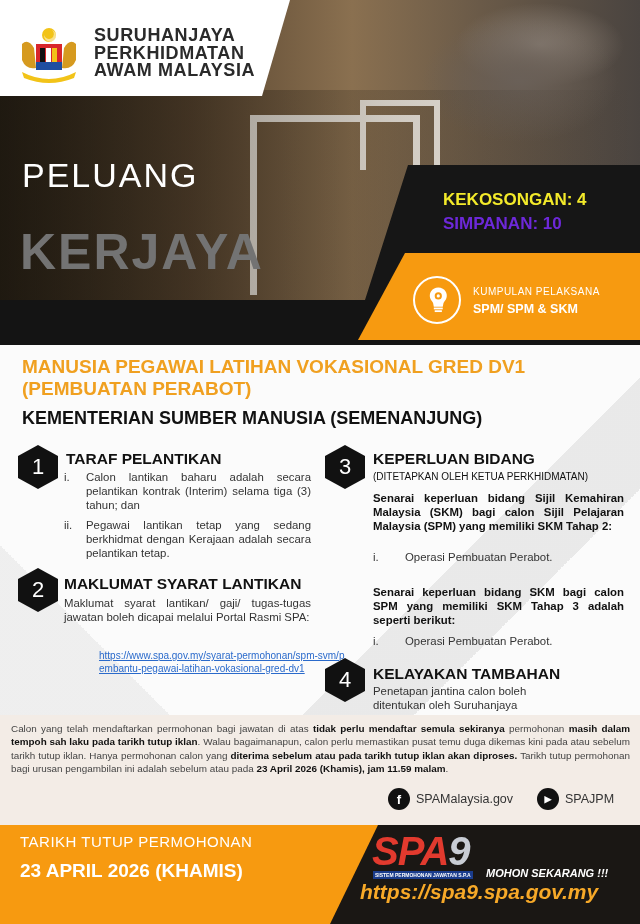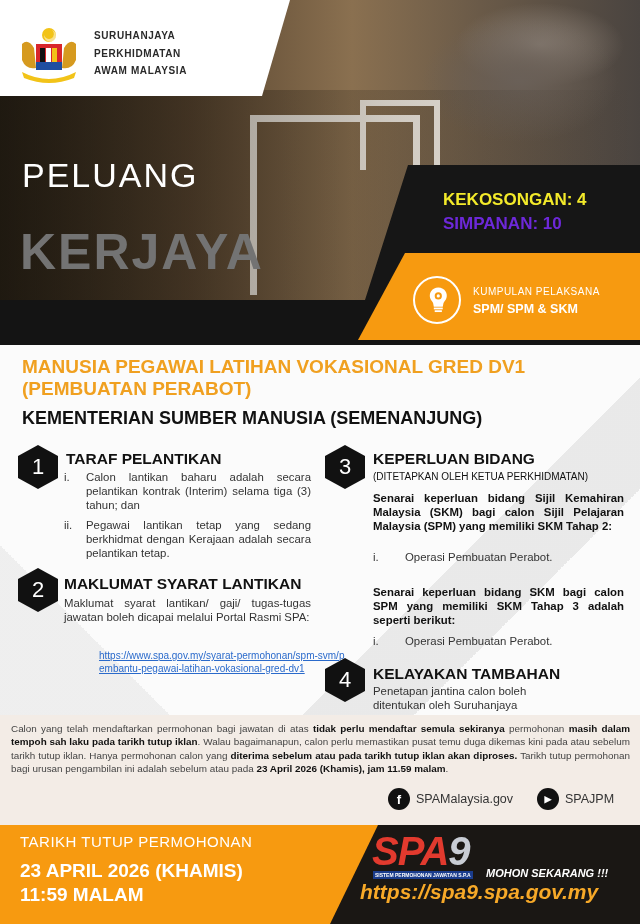--- a/index.html
+++ b/index.html
@@ -14,21 +14,21 @@
       linear-gradient(90deg, #2c2418 0%, #5a4630 30%, #8a7050 55%, #6a5a48 75%, #4a4440 100%);
   }
   .photo-frame { position:absolute; border:7px solid #efe9e0; border-bottom:none; }
   .photo-dark { position:absolute; left:0; top:90px; width:640px; height:255px;
     background:linear-gradient(90deg, rgba(20,16,10,0.55), rgba(20,16,10,0.15) 60%, rgba(0,0,0,0)); }
   .header-diag { position:absolute; left:0; top:0; width:640px; height:96px; background:#fff;
     clip-path:polygon(0 0, 290px 0, 262px 96px, 0 96px); }
 
   .crest { position:absolute; left:14px; top:26px; width:70px; height:58px; }
   .org { position:absolute; left:94px; top:27px; font-family:"Liberation Sans", sans-serif; font-weight:700;
-    font-size:10px; line-height:17.5px; color:#2a2a2a; letter-spacing:0.6px; }
+    font-size:18px; line-height:17.5px; color:#2a2a2a; letter-spacing:0.6px; }
 
   .black-band { position:absolute; left:0; top:300px; width:640px; height:45px; background:#141414; }
   .black-right { position:absolute; left:0; top:0; width:640px; height:345px; background:#161616;
     clip-path:polygon(408px 165px, 640px 165px, 640px 345px, 300px 345px, 300px 300px, 365px 300px); }
   .orange-panel { position:absolute; left:0; top:0; width:640px; height:345px; background:#f79a10;
     clip-path:polygon(405px 253px, 640px 253px, 640px 340px, 358px 340px); }
 
   .peluang { position:absolute; left:22px; top:156px; font-family:"Liberation Sans", sans-serif;
     font-size:34px; color:#fff; letter-spacing:2px; font-weight:400; }
   .kerjaya { position:absolute; left:20px; top:195px; font-family:"Liberation Sans", sans-serif;
@@ -198,19 +198,18 @@
 <div class="social" style="left:537px;">
   <span class="blob" style="font-size:9px;">▶</span>
   <span>SPAJPM</span>
 </div>
 
 <div class="footer"></div>
 <div class="footer-black"></div>
 <div class="tt-label">TARIKH TUTUP PERMOHONAN</div>
 <div class="tt-date">
   <div>23 APRIL 2026 (KHAMIS)</div>
-  <div>11:59 MALAM</div>
 </div>
 
 <div class="spa-logo"><span>SPA</span><span class="nine">9</span></div>
 <div class="spa-sub">SISTEM PERMOHONAN JAWATAN S.P.A</div>
 <div class="mohon">MOHON SEKARANG !!!</div>
 <a class="spa-url">https://spa9.spa.gov.my</a>
 
 </body></html>

